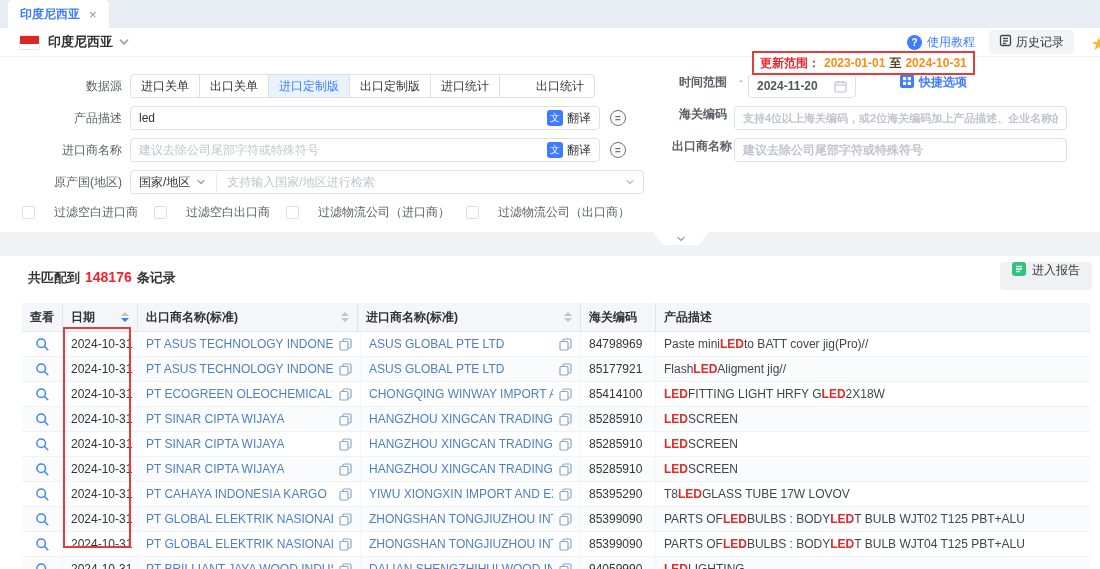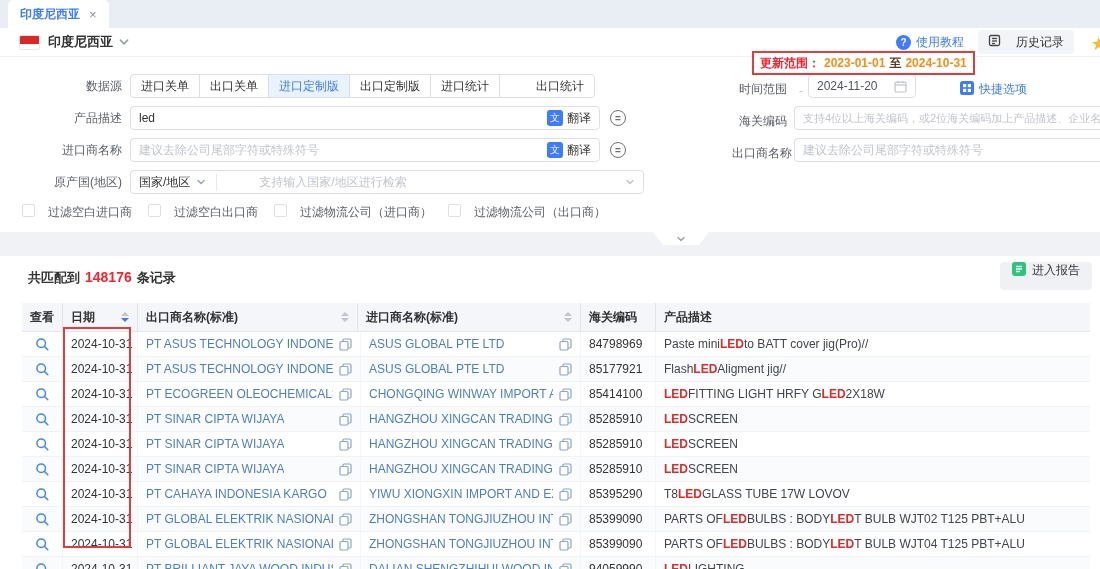--- a/index.html
+++ b/index.html
@@ -14,33 +14,33 @@
   .pagehead{position:absolute;top:28px;left:0;right:0;height:29px;background:#fff;border-bottom:1px solid #eef0f3;
             display:flex;align-items:center;padding:0 0 0 20px;box-sizing:border-box;}
   .flag{width:19px;height:13px;background:linear-gradient(#dd2726 0 60%,#ffffff 60% 100%);
         box-shadow:0 0 0 1px #e8e8e8;border-radius:1px;}
   .country{margin-left:9px;font-size:13px;font-weight:bold;color:#333;}
   .chev{display:inline-flex;margin-left:5px;}
   .hright{margin-left:auto;display:flex;align-items:center;gap:14px;margin-right:26px;}
   .tutorial{display:flex;align-items:center;gap:5px;color:#3e7bff;cursor:pointer;}
   .tut{width:15px;height:15px;border-radius:50%;background:#3e7bff;color:#fff;font-size:10px;font-weight:bold;
        display:flex;align-items:center;justify-content:center;}
-  .histbtn{height:24px;background:#f2f4f7;border-radius:4px;padding:0 10px;display:flex;align-items:center;gap:15px;
+  .histbtn{height:24px;background:#f2f4f7;border-radius:4px;padding:0 10px;display:flex;align-items:center;gap:4px;
            color:#333;cursor:pointer;text-align:right;}
   .star{position:absolute;right:-7px;top:5px;font-size:18px;color:#f7ba2a;}
   
   .banner{position:absolute;left:752px;top:51px;height:20px;z-index:7;background:#fff;border:2px solid #e23d3d;
           display:flex;align-items:center;padding:0 6px;gap:4px;font-weight:bold;white-space:nowrap;}
   .banner .bl{color:#f5222d;}
   .banner .bd{color:#fa8c16;}
   .banner .bm{color:#5a3c1e;}
   
   .fcard{position:absolute;top:57px;left:0;right:0;height:175px;background:#fff;}
   .frow{position:absolute;left:22px;display:flex;align-items:center;}
-  .rrow{position:absolute;left:732px;display:flex;align-items:flex-end;}
+  .rrow{position:absolute;left:672px;display:flex;align-items:flex-start;font-weight:bold;}
   .flabel{width:100px;text-align:right;margin-right:8px;color:#5a5e66;}
   .rlabel{width:55px;text-align:right;margin-right:7px;color:#5a5e66;white-space:nowrap;}
   .segs{display:flex;}
   .seg{height:22px;line-height:22px;padding:0 10px;border:1px solid #dcdfe6;margin-left:-1px;background:#fff;
        color:#333;cursor:pointer;white-space:nowrap;}
   .seg:first-child{border-radius:4px 0 0 4px;margin-left:0;}
   .seg:last-child{border-radius:0 4px 4px 0;padding-left:36px;}
   .seg.on{background:#e8f3ff;color:#3e7bff;}
   .iwrap{height:22px;border:1px solid #dcdfe6;border-radius:4px;background:#fff;display:flex;align-items:center;
          padding:0 8px;box-sizing:content-box;}
@@ -53,27 +53,27 @@
           display:flex;align-items:center;justify-content:center;}
   .eqc{width:16px;height:16px;border-radius:50%;border:1.5px solid #6b6f76;color:#6b6f76;font-size:10px;font-weight:bold;
        display:flex;align-items:center;justify-content:center;margin-left:10px;cursor:pointer;box-sizing:border-box;}
   .datebox{height:22px;border:1px solid #dcdfe6;border-radius:4px;display:flex;align-items:center;
            padding:0 8px;color:#51555c;background:#fff;}
   .d1{width:100px;}.d2{width:90px;}
   .datebox .cal{margin-left:auto;display:inline-flex;}
   .dsep{color:#c0c4cc;margin:0 5px;}
   .quick{display:flex;align-items:center;gap:5px;color:#3e7bff;margin-left:12px;cursor:pointer;white-space:nowrap;padding-left:32px;}
   .origin{width:496px;height:22px;border:1px solid #dcdfe6;border-radius:4px;display:flex;align-items:center;
-          padding:0 8px;background:#fff;gap:32px;}
+          padding:0 8px;background:#fff;}
   .osel{display:flex;align-items:center;gap:6px;color:#333;padding-right:10px;border-right:1px solid #e6e9ee;
         cursor:pointer;white-space:nowrap;}
   .origin input{border:none;outline:none;flex:1;min-width:0;font:inherit;color:#333;margin-left:10px;padding:0;}
   .origin input::placeholder{color:#c0c4cc;}
   .cbs{display:flex;gap:16px;}
-  .cb{display:flex;gap:13px;cursor:pointer;color:#5a5e66;white-space:nowrap;}
+  .cb{display:flex;align-items:center;gap:19px;cursor:pointer;color:#5a5e66;white-space:nowrap;}
   .cbbox{width:13px;height:13px;border:1px solid #dcdfe6;border-radius:2px;background:#fff;box-sizing:border-box;}
   
   .band{position:absolute;top:232px;left:0;right:0;height:24px;background:#f0f2f5;}
   .notch{position:absolute;left:653px;top:0;width:56px;height:13px;background:#fff;
          clip-path:polygon(0 0,100% 0,82% 100%,18% 100%);display:flex;align-items:center;justify-content:center;cursor:pointer;}
   
   .results{position:absolute;top:256px;left:0;right:0;bottom:0;background:#fff;}
   .match{position:absolute;left:28px;top:13px;display:flex;align-items:baseline;gap:5px;font-weight:bold;font-size:13px;}
   .match .cnt{color:#f5222d;font-size:14px;}
   .reportbtn{position:absolute;right:8px;top:6px;height:28px;background:#eff1f4;border-radius:4px;

